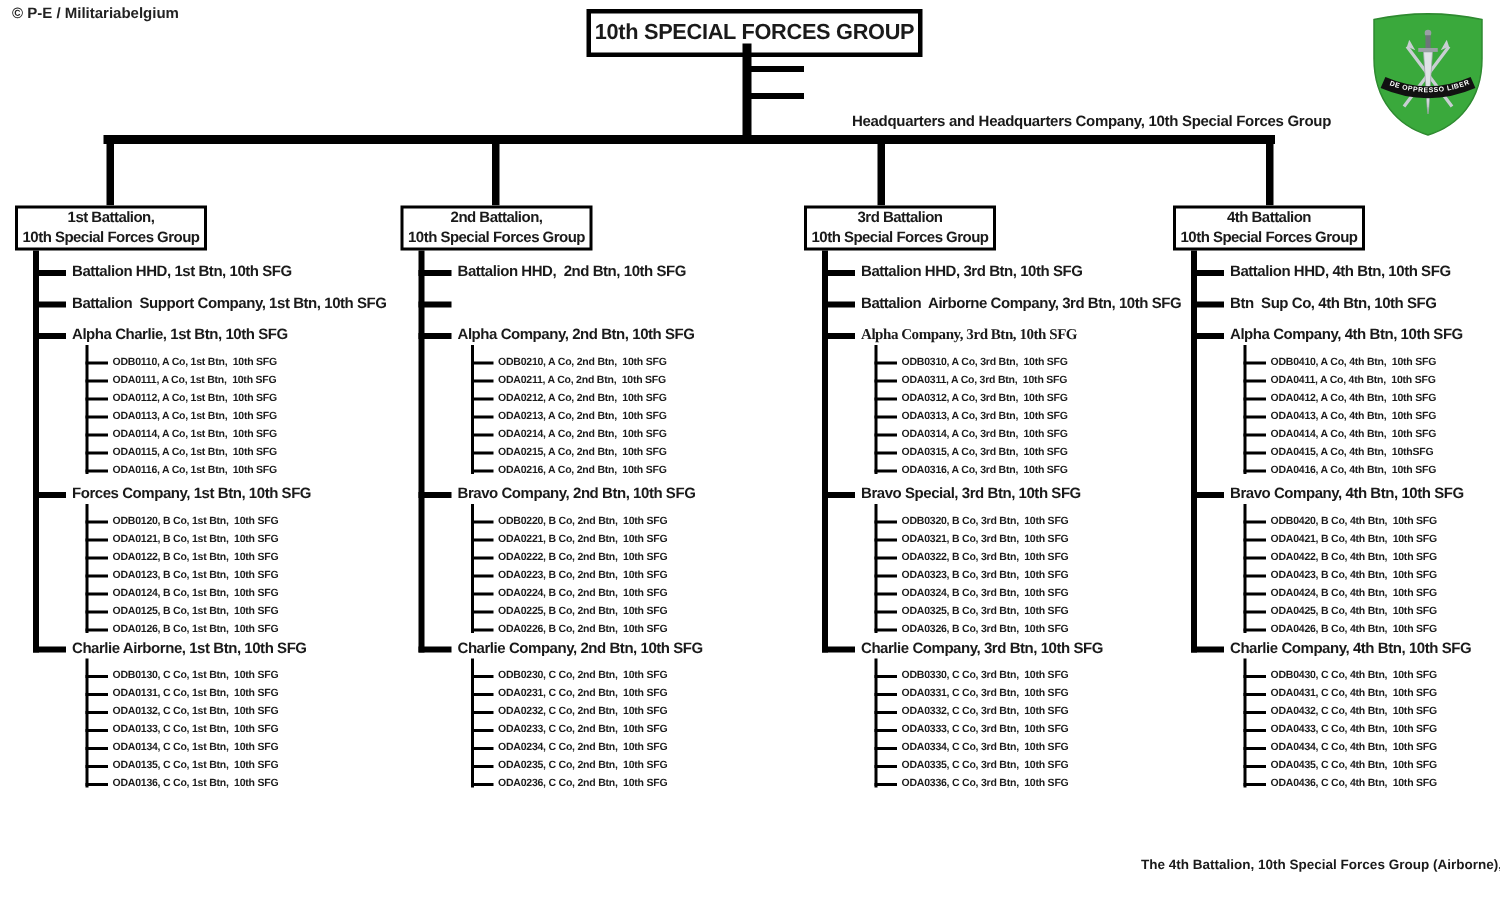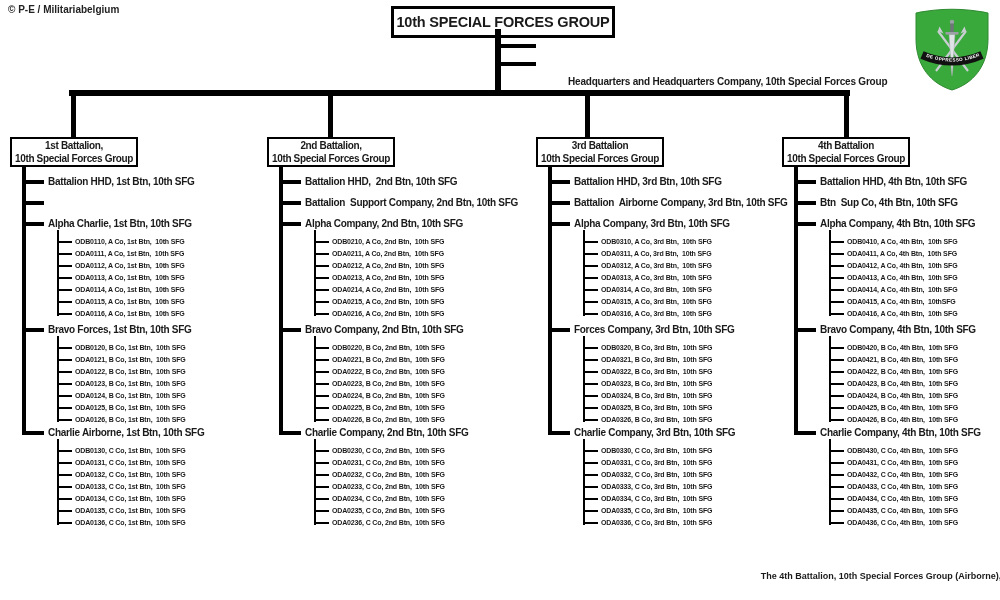--- a/index.html
+++ b/index.html
@@ -62,39 +62,40 @@
   <div id="battalions">
       <div class="bn-col" style="left: 10px;">
         <div class="bn-box">
           <div class="">1st Battalion,</div>
           <div class="">10th Special Forces Group</div>
         </div>
         <div class="line" style="left: 12px; top: 30px; width: 4px; height: 268px;"></div>
         <div class="line" style="left: 12px; top: 43px; width: 22px; height: 4px;"></div>
         <div class="lbl1" style="left: 38px; top: 38px;">Battalion HHD, 1st Btn, 10th SFG</div>
         <div class="line" style="left: 12px; top: 64px; width: 22px; height: 4px;"></div>
+        <div class="lbl1" style="left: 38px; top: 59px;">Battalion  Support Company, 1st Btn, 10th SFG</div>
         <div class="line" style="left: 12px; top: 85px; width: 22px; height: 4px;"></div>
         <div class="lbl1" style="left: 38px; top: 80px;">Alpha Charlie, 1st Btn, 10th SFG</div>
         <div class="line" style="left: 47px; top: 93px; width: 2px; height: 86px;"></div>
         <div class="line" style="left: 47px; top: 104px; width: 15px; height: 2px;"></div>
         <div class="lbl2" style="left: 65px; top: 99px;">ODB0110, A Co, 1st Btn,  10th SFG</div>
         <div class="line" style="left: 47px; top: 116px; width: 15px; height: 2px;"></div>
         <div class="lbl2" style="left: 65px; top: 111px;">ODA0111, A Co, 1st Btn,  10th SFG</div>
         <div class="line" style="left: 47px; top: 128px; width: 15px; height: 2px;"></div>
         <div class="lbl2" style="left: 65px; top: 123px;">ODA0112, A Co, 1st Btn,  10th SFG</div>
         <div class="line" style="left: 47px; top: 140px; width: 15px; height: 2px;"></div>
         <div class="lbl2" style="left: 65px; top: 135px;">ODA0113, A Co, 1st Btn,  10th SFG</div>
         <div class="line" style="left: 47px; top: 152px; width: 15px; height: 2px;"></div>
         <div class="lbl2" style="left: 65px; top: 147px;">ODA0114, A Co, 1st Btn,  10th SFG</div>
         <div class="line" style="left: 47px; top: 164px; width: 15px; height: 2px;"></div>
         <div class="lbl2" style="left: 65px; top: 159px;">ODA0115, A Co, 1st Btn,  10th SFG</div>
         <div class="line" style="left: 47px; top: 176px; width: 15px; height: 2px;"></div>
         <div class="lbl2" style="left: 65px; top: 171px;">ODA0116, A Co, 1st Btn,  10th SFG</div>
         <div class="line" style="left: 12px; top: 191px; width: 22px; height: 4px;"></div>
-        <div class="lbl1" style="left: 38px; top: 186px;">Bravo Forces, 1st Btn, 10th SFG</div>
+        <div class="lbl1" style="left: 38px; top: 186px;">Forces Company, 1st Btn, 10th SFG</div>
         <div class="line" style="left: 47px; top: 199px; width: 2px; height: 86px;"></div>
         <div class="line" style="left: 47px; top: 210px; width: 15px; height: 2px;"></div>
         <div class="lbl2" style="left: 65px; top: 205px;">ODB0120, B Co, 1st Btn,  10th SFG</div>
         <div class="line" style="left: 47px; top: 222px; width: 15px; height: 2px;"></div>
         <div class="lbl2" style="left: 65px; top: 217px;">ODA0121, B Co, 1st Btn,  10th SFG</div>
         <div class="line" style="left: 47px; top: 234px; width: 15px; height: 2px;"></div>
         <div class="lbl2" style="left: 65px; top: 229px;">ODA0122, B Co, 1st Btn,  10th SFG</div>
         <div class="line" style="left: 47px; top: 246px; width: 15px; height: 2px;"></div>
         <div class="lbl2" style="left: 65px; top: 241px;">ODA0123, B Co, 1st Btn,  10th SFG</div>
         <div class="line" style="left: 47px; top: 258px; width: 15px; height: 2px;"></div>
@@ -123,21 +124,20 @@
       </div>
       <div class="bn-col" style="left: 267px;">
         <div class="bn-box">
           <div class="">2nd Battalion,</div>
           <div class="">10th Special Forces Group</div>
         </div>
         <div class="line" style="left: 12px; top: 30px; width: 4px; height: 268px;"></div>
         <div class="line" style="left: 12px; top: 43px; width: 22px; height: 4px;"></div>
         <div class="lbl1" style="left: 38px; top: 38px;">Battalion HHD,  2nd Btn, 10th SFG</div>
         <div class="line" style="left: 12px; top: 64px; width: 22px; height: 4px;"></div>
-        <div class="lbl1" style="left: 38px; top: 59px;">Battalion  Support Company, 2nd Btn, 10th SFG</div>
         <div class="line" style="left: 12px; top: 85px; width: 22px; height: 4px;"></div>
         <div class="lbl1" style="left: 38px; top: 80px;">Alpha Company, 2nd Btn, 10th SFG</div>
         <div class="line" style="left: 47px; top: 93px; width: 2px; height: 86px;"></div>
         <div class="line" style="left: 47px; top: 104px; width: 15px; height: 2px;"></div>
         <div class="lbl2" style="left: 65px; top: 99px;">ODB0210, A Co, 2nd Btn,  10th SFG</div>
         <div class="line" style="left: 47px; top: 116px; width: 15px; height: 2px;"></div>
         <div class="lbl2" style="left: 65px; top: 111px;">ODA0211, A Co, 2nd Btn,  10th SFG</div>
         <div class="line" style="left: 47px; top: 128px; width: 15px; height: 2px;"></div>
         <div class="lbl2" style="left: 65px; top: 123px;">ODA0212, A Co, 2nd Btn,  10th SFG</div>
         <div class="line" style="left: 47px; top: 140px; width: 15px; height: 2px;"></div>
@@ -187,38 +187,38 @@
         <div class="bn-box">
           <div class="">3rd Battalion</div>
           <div class="">10th Special Forces Group</div>
         </div>
         <div class="line" style="left: 12px; top: 30px; width: 4px; height: 268px;"></div>
         <div class="line" style="left: 12px; top: 43px; width: 22px; height: 4px;"></div>
         <div class="lbl1" style="left: 38px; top: 38px;">Battalion HHD, 3rd Btn, 10th SFG</div>
         <div class="line" style="left: 12px; top: 64px; width: 22px; height: 4px;"></div>
         <div class="lbl1" style="left: 38px; top: 59px;">Battalion  Airborne Company, 3rd Btn, 10th SFG</div>
         <div class="line" style="left: 12px; top: 85px; width: 22px; height: 4px;"></div>
-        <div class="lbl1" style="left: 38px; top: 80px;">Alpha Company, 3rd Btn, 10th SFG</div>
+        <div class="lbl1" style="left: 38px; top: 80px; font-family: Liberation Serif, serif;">Alpha Company, 3rd Btn, 10th SFG</div>
         <div class="line" style="left: 47px; top: 93px; width: 2px; height: 86px;"></div>
         <div class="line" style="left: 47px; top: 104px; width: 15px; height: 2px;"></div>
         <div class="lbl2" style="left: 65px; top: 99px;">ODB0310, A Co, 3rd Btn,  10th SFG</div>
         <div class="line" style="left: 47px; top: 116px; width: 15px; height: 2px;"></div>
         <div class="lbl2" style="left: 65px; top: 111px;">ODA0311, A Co, 3rd Btn,  10th SFG</div>
         <div class="line" style="left: 47px; top: 128px; width: 15px; height: 2px;"></div>
         <div class="lbl2" style="left: 65px; top: 123px;">ODA0312, A Co, 3rd Btn,  10th SFG</div>
         <div class="line" style="left: 47px; top: 140px; width: 15px; height: 2px;"></div>
         <div class="lbl2" style="left: 65px; top: 135px;">ODA0313, A Co, 3rd Btn,  10th SFG</div>
         <div class="line" style="left: 47px; top: 152px; width: 15px; height: 2px;"></div>
         <div class="lbl2" style="left: 65px; top: 147px;">ODA0314, A Co, 3rd Btn,  10th SFG</div>
         <div class="line" style="left: 47px; top: 164px; width: 15px; height: 2px;"></div>
         <div class="lbl2" style="left: 65px; top: 159px;">ODA0315, A Co, 3rd Btn,  10th SFG</div>
         <div class="line" style="left: 47px; top: 176px; width: 15px; height: 2px;"></div>
         <div class="lbl2" style="left: 65px; top: 171px;">ODA0316, A Co, 3rd Btn,  10th SFG</div>
         <div class="line" style="left: 12px; top: 191px; width: 22px; height: 4px;"></div>
-        <div class="lbl1" style="left: 38px; top: 186px;">Forces Company, 3rd Btn, 10th SFG</div>
+        <div class="lbl1" style="left: 38px; top: 186px;">Bravo Special, 3rd Btn, 10th SFG</div>
         <div class="line" style="left: 47px; top: 199px; width: 2px; height: 86px;"></div>
         <div class="line" style="left: 47px; top: 210px; width: 15px; height: 2px;"></div>
         <div class="lbl2" style="left: 65px; top: 205px;">ODB0320, B Co, 3rd Btn,  10th SFG</div>
         <div class="line" style="left: 47px; top: 222px; width: 15px; height: 2px;"></div>
         <div class="lbl2" style="left: 65px; top: 217px;">ODA0321, B Co, 3rd Btn,  10th SFG</div>
         <div class="line" style="left: 47px; top: 234px; width: 15px; height: 2px;"></div>
         <div class="lbl2" style="left: 65px; top: 229px;">ODA0322, B Co, 3rd Btn,  10th SFG</div>
         <div class="line" style="left: 47px; top: 246px; width: 15px; height: 2px;"></div>
         <div class="lbl2" style="left: 65px; top: 241px;">ODA0323, B Co, 3rd Btn,  10th SFG</div>
         <div class="line" style="left: 47px; top: 258px; width: 15px; height: 2px;"></div>

